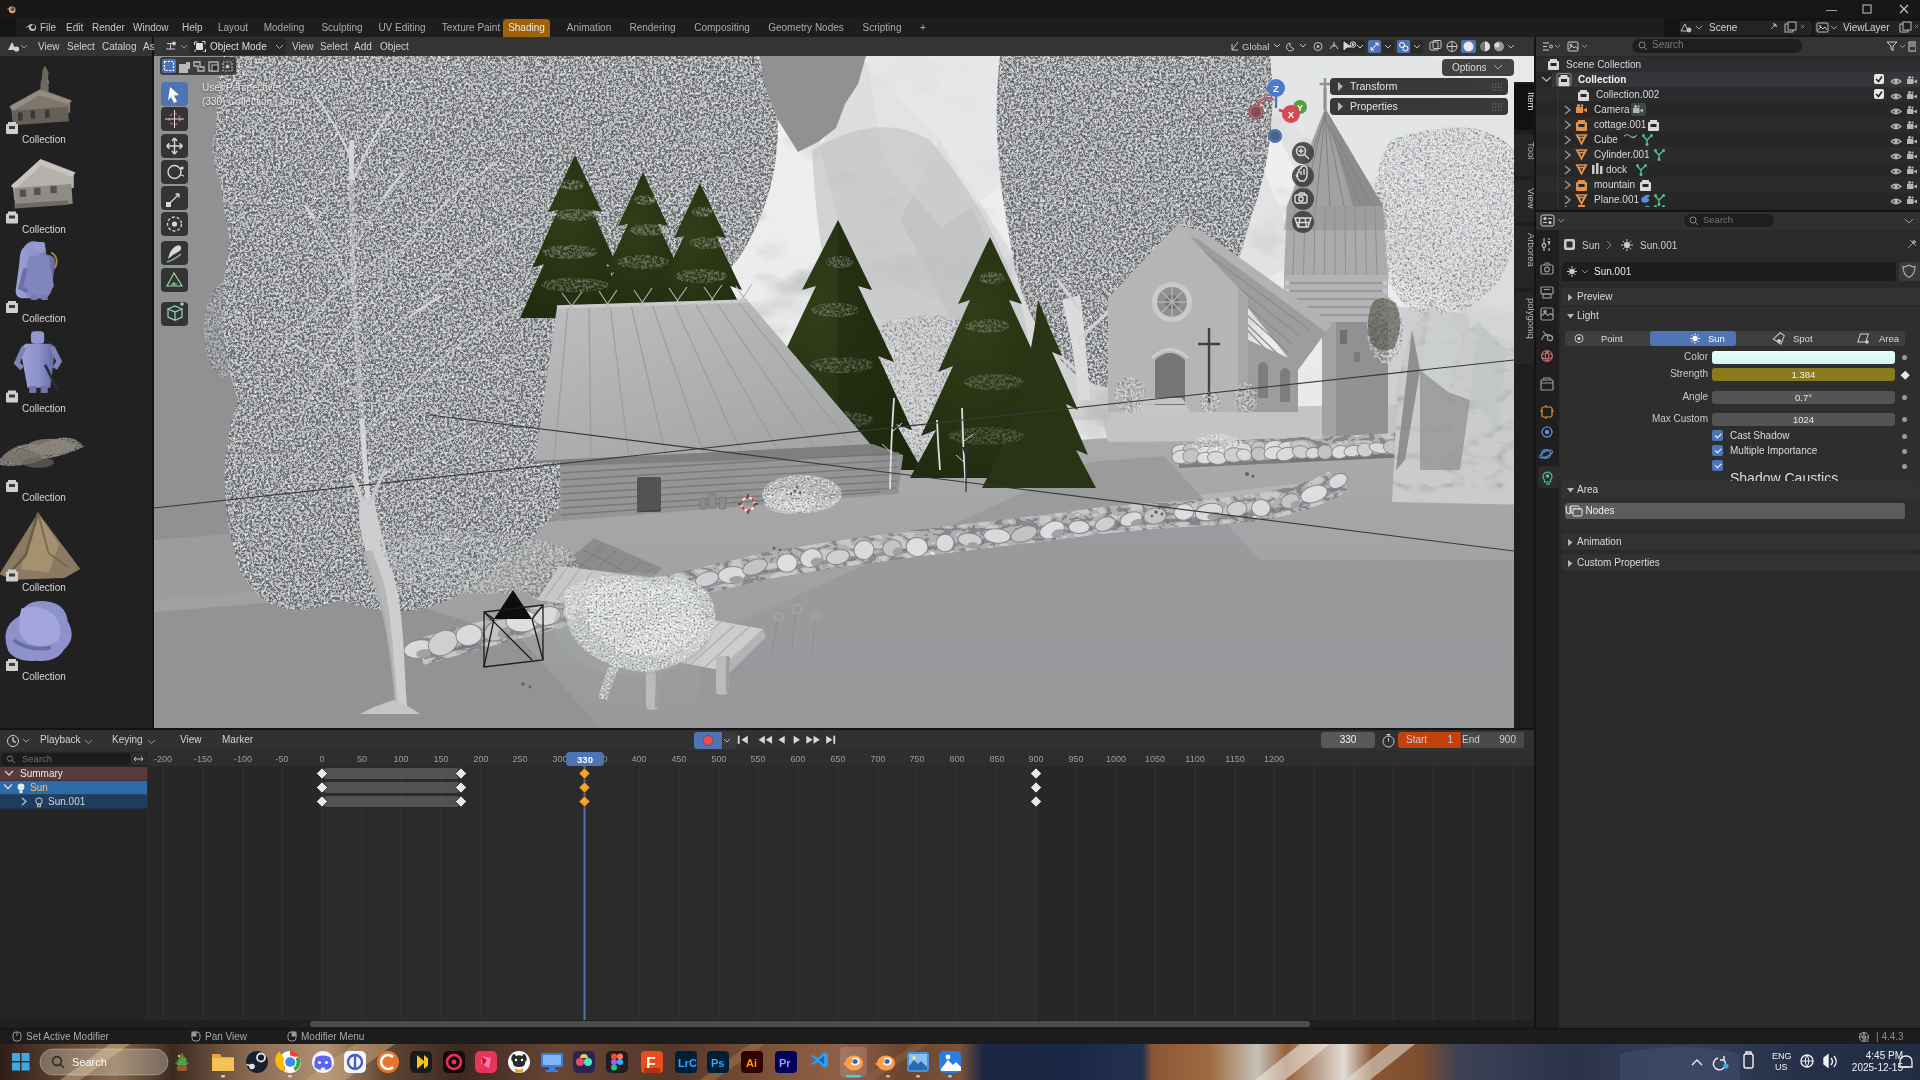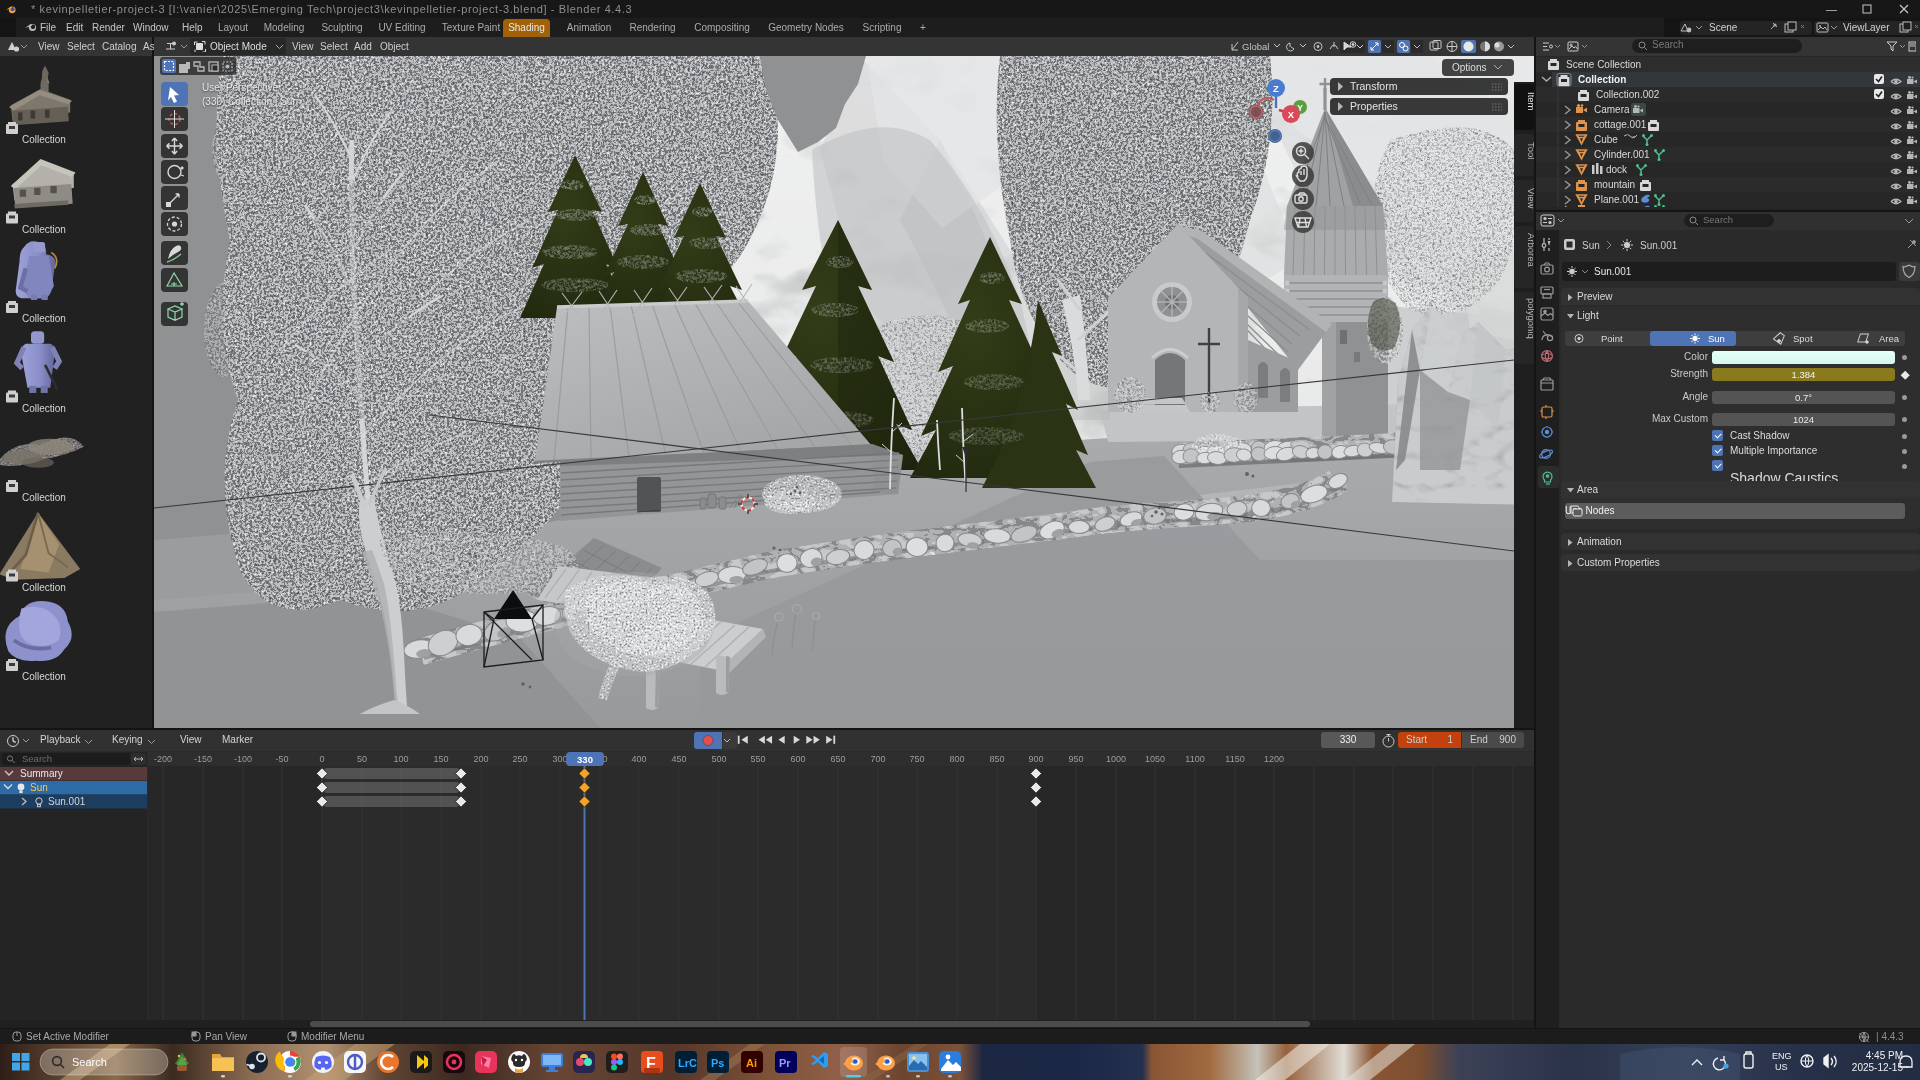--- a/index.html
+++ b/index.html
@@ -23,21 +23,20 @@
 #timeline{left:0;top:730px;width:1534px;height:298px;background:#2b2b2b}
 #tlhdr{left:0;top:730px;width:1534px;height:21px;background:#313131}
 #statusbar{left:0;top:1029px;width:1920px;height:15px;background:#1c1c1c;color:#a8a8a8;font-size:10px;line-height:15px}
 #taskbar{left:0;top:1044px;width:1920px;height:36px;overflow:hidden}
 .hlabel{position:absolute;top:0;height:19px;line-height:19px;color:#cfcfcf;font-size:10px}
 </style></head>
 <body>
 <div id="root">
 
 <div class="abs" id="titlebar">
-      <span style="position:absolute;left:31px;letter-spacing:.62px">* kevinpelletier-project-3 [I:\vanier\2025\Emerging Tech\project3\kevinpelletier-project-3.blend] - Blender 4.4.3</span>
 <svg class="abs" style="left:5px;top:3px" width="13" height="13" viewBox="0 0 13 13">
         <circle cx="7.2" cy="6.8" r="3.4" fill="#ff9f45"></circle>
         <circle cx="7.6" cy="6.2" r="2.1" fill="#2a5caa"></circle>
         <path d="M1 7 L6 3.4 L7 5 Z" fill="#ff9f45"></path>
       </svg>
 <span style="position:absolute;left:1826px;top:0;color:#c5c5c5">—</span>
 <svg class="abs" style="left:1862px;top:4px" width="10" height="10">
         <rect x="1" y="1" width="8" height="8" fill="none" stroke="#c5c5c5"></rect>
       </svg>
 <svg class="abs" style="left:1899px;top:4px" width="10" height="10">
@@ -1341,21 +1340,21 @@
 <path d="M78 4 l7 4.5 l-7 4.5 Z M86 4 l7 4.5 l-7 4.5 Z"></path>
 <path d="M100 4 l7 4.5 l-7 4.5 Z"></path>
         <rect x="108" y="4" width="2" height="9"></rect>
 </svg>
 <span class="abs" style="left:1321px;top:2px;width:54px;height:16px;background:#585858;border-radius:3px;color:#f0f0f0;font-size:10px;text-align:center;line-height:16px">330</span>
 <svg class="abs" style="left:1381px;top:3px" width="15" height="15" fill="none" stroke="#ccc">
         <circle cx="7.5" cy="8.5" r="5.5"></circle>
         <path d="M7.5 8.5 L7.5 5 M5.5 1.5 l4 0 M7.5 1.5 l0 2"></path>
       </svg>
 <span class="abs" style="left:1398px;top:2px;width:63px;height:16px;background:#c2410c;border-radius:3px 0 0 3px;color:#cdcdcd;font-size:10px;line-height:16px"><i style="font-style:normal;margin-left:8px">Start</i><i style="font-style:normal;position:absolute;right:8px">1</i></span>
-<span class="abs" style="left:1462px;top:2px;width:62px;height:16px;background:#4a4a4a;border-radius:0 3px 3px 0;color:#cdcdcd;font-size:10px;line-height:16px"><i style="font-style:normal;margin-left:8px">End</i><i style="font-style:normal;position:absolute;right:8px">900</i></span>
+<span class="abs" style="left:1462px;top:2px;width:62px;height:16px;background:#4a4a4a;border-radius:0 3px 3px 0;color:#cdcdcd;font-size:10px;line-height:16px"><i style="font-style:normal;">End</i><i style="font-style:normal;position:absolute;right:8px">900</i></span>
 </div>
 <div class="abs" style="left:0;top:752px;width:1534px;height:276px">
 <svg width="1534" height="276" viewBox="0 0 1534 276" font-family="Liberation Sans">
 <rect x="0" y="0" width="1534" height="268" fill="#2b2b2b"></rect>
 <rect x="148" y="0" width="1386" height="14" fill="#2e2e2e"></rect>
 <rect x="148" y="14" width="174" height="254" fill="#272727"></rect>
 <rect x="1036" y="14" width="498" height="254" fill="#272727"></rect>
 <g stroke="#353535">
           <path d="M163 14 l0 254 M203 14 l0 254 M243 14 l0 254 M282 14 l0 254 M322 14 l0 254 M362 14 l0 254 M401 14 l0 254 M441 14 l0 254 M481 14 l0 254 M520 14 l0 254 M560 14 l0 254 M600 14 l0 254 M639 14 l0 254 M679 14 l0 254 M719 14 l0 254 M758 14 l0 254 M798 14 l0 254 M838 14 l0 254 M878 14 l0 254 M917 14 l0 254 M957 14 l0 254 M997 14 l0 254 M1036 14 l0 254 M1076 14 l0 254 M1116 14 l0 254 M1155 14 l0 254 M1195 14 l0 254 M1235 14 l0 254 M1274 14 l0 254 M1314 14 l0 254 M1354 14 l0 254 M1393 14 l0 254 M1433 14 l0 254 M1473 14 l0 254 M1513 14 l0 254"></path>
         </g>

